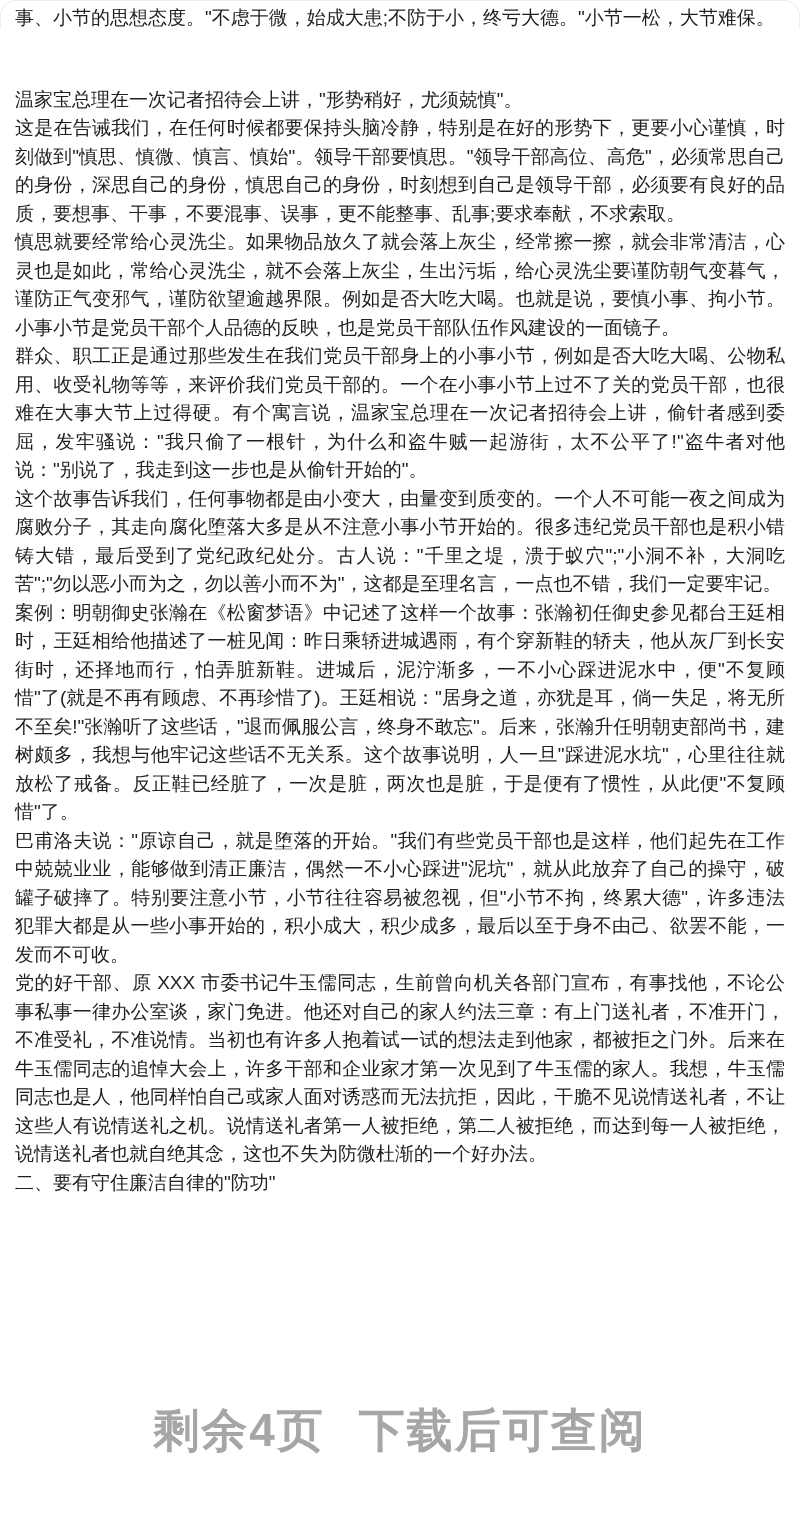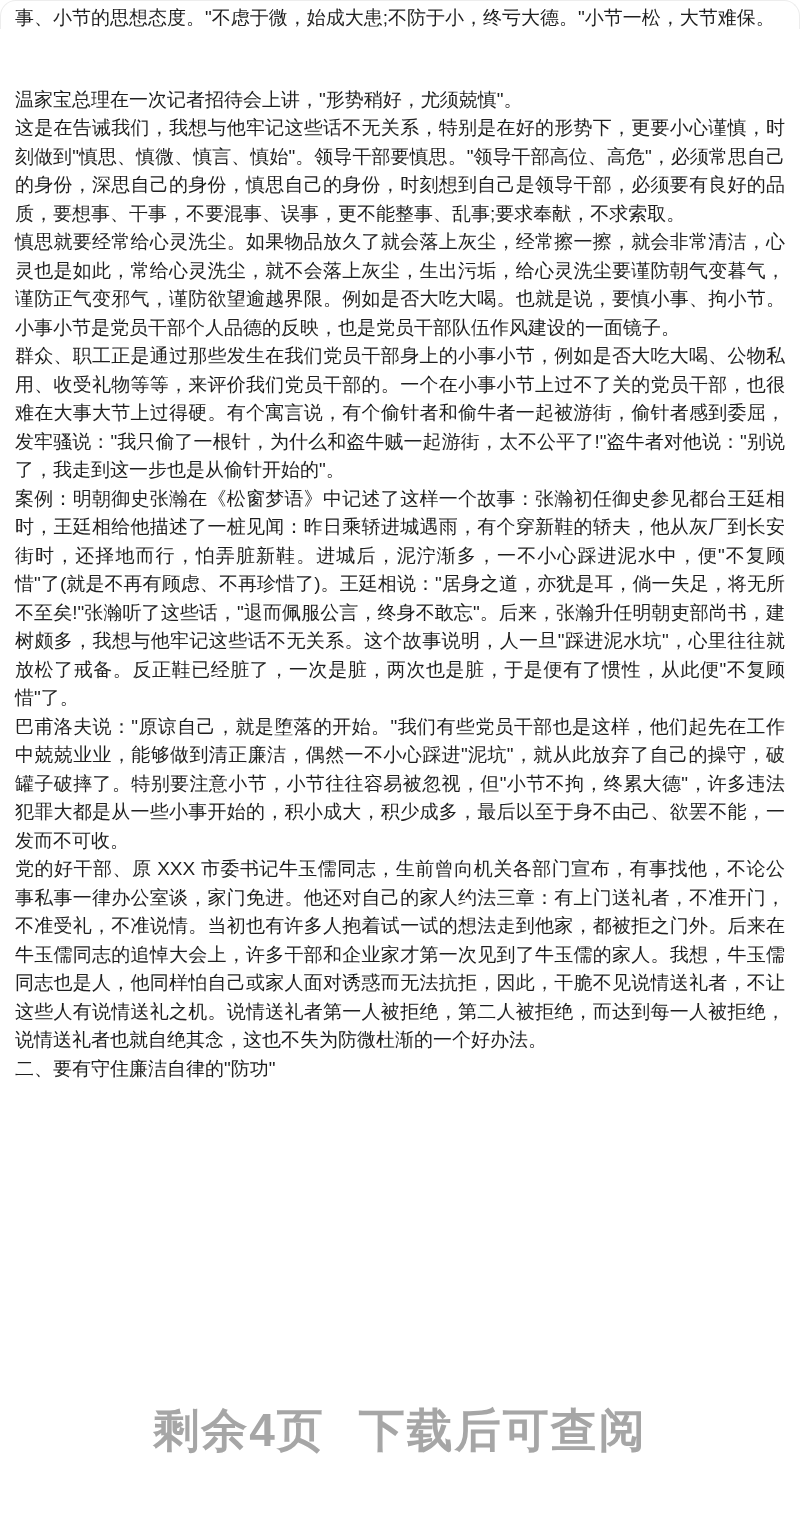--- a/index.html
+++ b/index.html
@@ -61,23 +61,24 @@
     margin-left: 34px;
   }
 </style>
 </head>
 <body>
 
 <div class="page">
   <div class="content">
     <p class="gap-after">事、小节的思想态度。"不虑于微，始成大患;不防于小，终亏大德。"小节一松，大节难保。</p>
     <p>温家宝总理在一次记者招待会上讲，"形势稍好，尤须兢慎"。</p>
-    <p>这是在告诫我们，我想与他牢记这些话不无关系，特别是在好的形势下，更要小心谨慎，时刻做到"慎思、慎微、慎言、慎始"。领导干部要慎思。"领导干部高位、高危"，必须常思自己的身份，深思自己的身份，慎思自己的身份，时刻想到自己是领导干部，必须要有良好的品质，要想事、干事，不要混事、误事，更不能整事、乱事;要求奉献，不求索取。</p>
+    <p>这是在告诫我们，在任何时候都要保持头脑冷静，特别是在好的形势下，更要小心谨慎，时刻做到"慎思、慎微、慎言、慎始"。领导干部要慎思。"领导干部高位、高危"，必须常思自己的身份，深思自己的身份，慎思自己的身份，时刻想到自己是领导干部，必须要有良好的品质，要想事、干事，不要混事、误事，更不能整事、乱事;要求奉献，不求索取。</p>
     <p>慎思就要经常给心灵洗尘。如果物品放久了就会落上灰尘，经常擦一擦，就会非常清洁，心灵也是如此，常给心灵洗尘，就不会落上灰尘，生出污垢，给心灵洗尘要谨防朝气变暮气，谨防正气变邪气，谨防欲望逾越界限。例如是否大吃大喝。也就是说，要慎小事、拘小节。小事小节是党员干部个人品德的反映，也是党员干部队伍作风建设的一面镜子。</p>
-    <p>群众、职工正是通过那些发生在我们党员干部身上的小事小节，例如是否大吃大喝、公物私用、收受礼物等等，来评价我们党员干部的。一个在小事小节上过不了关的党员干部，也很难在大事大节上过得硬。有个寓言说，有个偷针者和偷牛者一起被游街，偷针者感到委屈，发牢骚说："我只偷了一根针，为什么和盗牛贼一起游街，太不公平了!"盗牛者对他说："别说了，我走到这一步也是从偷针开始的"。</p>
+    <p>群众、职工正是通过那些发生在我们党员干部身上的小事小节，例如是否大吃大喝、公物私用、收受礼物等等，来评价我们党员干部的。一个在小事小节上过不了关的党员干部，也很难在大事大节上过得硬。有个寓言说，温家宝总理在一次记者招待会上讲，偷针者感到委屈，发牢骚说："我只偷了一根针，为什么和盗牛贼一起游街，太不公平了!"盗牛者对他说："别说了，我走到这一步也是从偷针开始的"。</p>
+    <p>这个故事告诉我们，任何事物都是由小变大，由量变到质变的。一个人不可能一夜之间成为腐败分子，其走向腐化堕落大多是从不注意小事小节开始的。很多违纪党员干部也是积小错铸大错，最后受到了党纪政纪处分。古人说："千里之堤，溃于蚁穴";"小洞不补，大洞吃苦";"勿以恶小而为之，勿以善小而不为"，这都是至理名言，一点也不错，我们一定要牢记。</p>
     <p>案例：明朝御史张瀚在《松窗梦语》中记述了这样一个故事：张瀚初任御史参见都台王廷相时，王廷相给他描述了一桩见闻：昨日乘轿进城遇雨，有个穿新鞋的轿夫，他从灰厂到长安街时，还择地而行，怕弄脏新鞋。进城后，泥泞渐多，一不小心踩进泥水中，便"不复顾惜"了(就是不再有顾虑、不再珍惜了)。王廷相说："居身之道，亦犹是耳，倘一失足，将无所不至矣!"张瀚听了这些话，"退而佩服公言，终身不敢忘"。后来，张瀚升任明朝吏部尚书，建树颇多，我想与他牢记这些话不无关系。这个故事说明，人一旦"踩进泥水坑"，心里往往就放松了戒备。反正鞋已经脏了，一次是脏，两次也是脏，于是便有了惯性，从此便"不复顾惜"了。</p>
     <p>巴甫洛夫说："原谅自己，就是堕落的开始。"我们有些党员干部也是这样，他们起先在工作中兢兢业业，能够做到清正廉洁，偶然一不小心踩进"泥坑"，就从此放弃了自己的操守，破罐子破摔了。特别要注意小节，小节往往容易被忽视，但"小节不拘，终累大德"，许多违法犯罪大都是从一些小事开始的，积小成大，积少成多，最后以至于身不由己、欲罢不能，一发而不可收。</p>
     <p>党的好干部、原 XXX 市委书记牛玉儒同志，生前曾向机关各部门宣布，有事找他，不论公事私事一律办公室谈，家门免进。他还对自己的家人约法三章：有上门送礼者，不准开门，不准受礼，不准说情。当初也有许多人抱着试一试的想法走到他家，都被拒之门外。后来在牛玉儒同志的追悼大会上，许多干部和企业家才第一次见到了牛玉儒的家人。我想，牛玉儒同志也是人，他同样怕自己或家人面对诱惑而无法抗拒，因此，干脆不见说情送礼者，不让这些人有说情送礼之机。说情送礼者第一人被拒绝，第二人被拒绝，而达到每一人被拒绝，说情送礼者也就自绝其念，这也不失为防微杜渐的一个好办法。</p>
     <p>二、要有守住廉洁自律的"防功"</p>
   </div>
 
   <div class="preview-footer">
     <span class="remaining">剩余4页</span><span class="hint">下载后可查阅</span>
   </div>
 </div>

